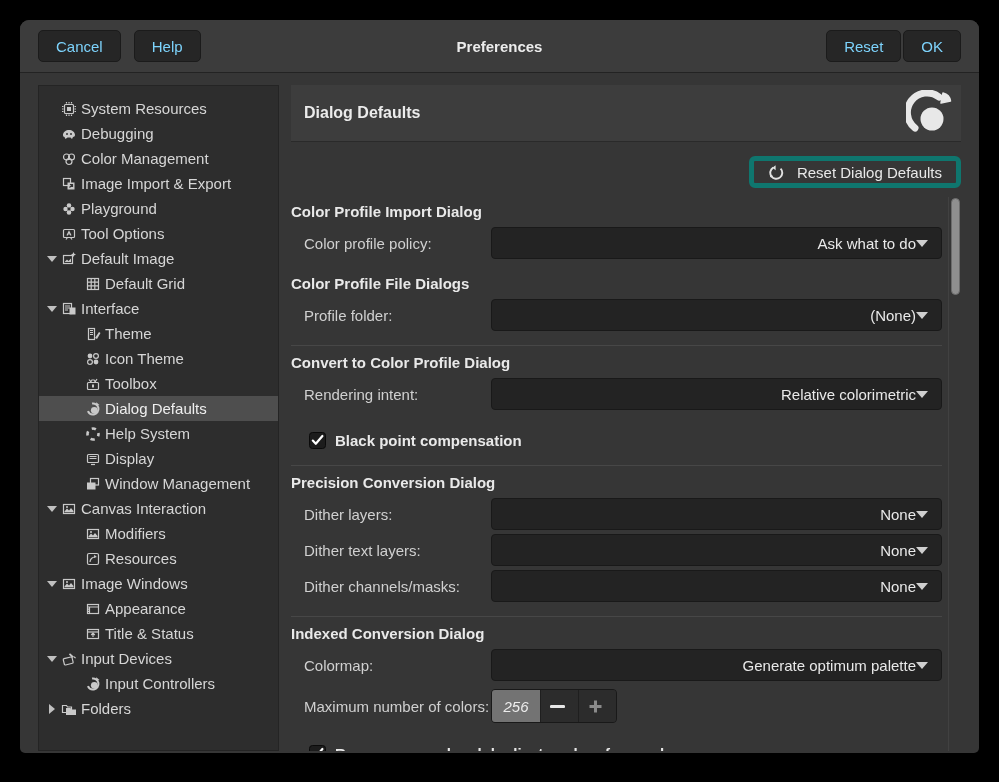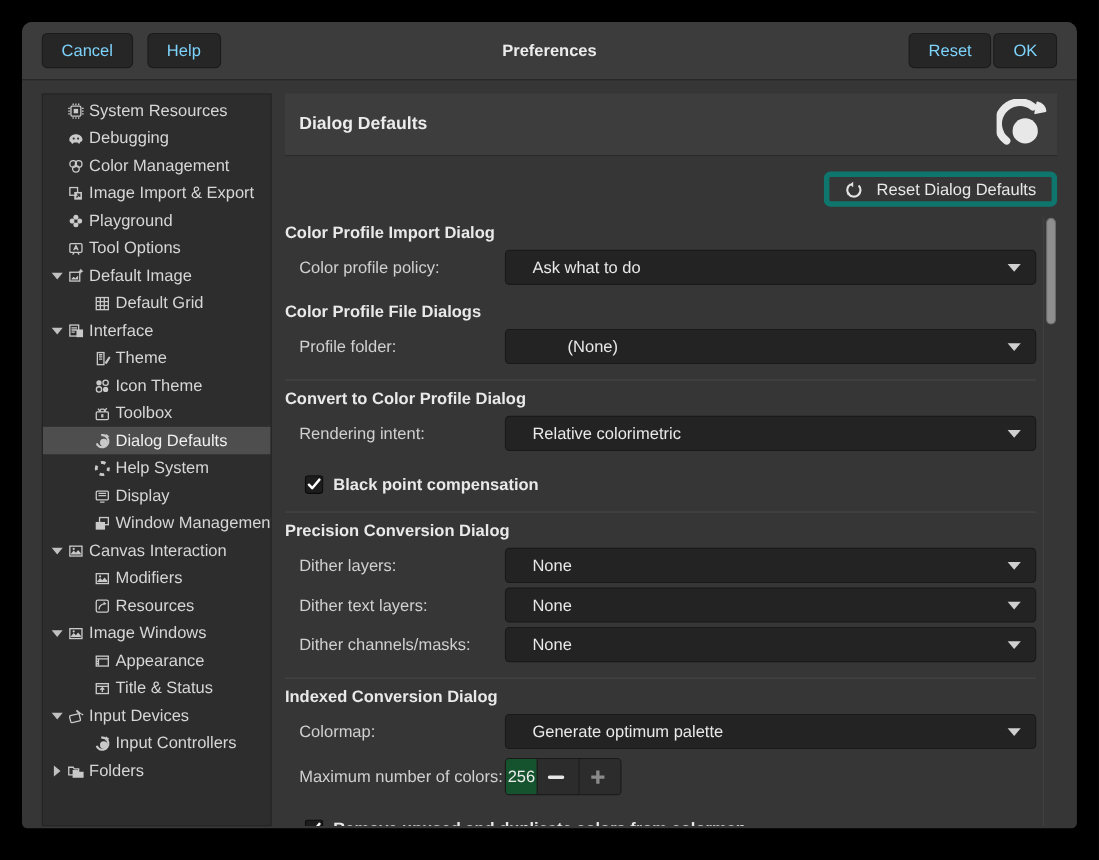--- a/index.html
+++ b/index.html
@@ -25,22 +25,22 @@
     cursor:default;
   }
   .tb-title{
     position:absolute;left:50%;top:50%;transform:translate(-50%,-50%);
     font-weight:bold;font-size:15px;color:#ececec;white-space:nowrap;
   }
   
   .body-wrap{display:flex;padding:12px 18px 2px 18px;height:666px;}
   
   .sidebar{
-    width:209px;flex:none;background:#2d2d2d;border:1px solid #242424;
-    box-sizing:border-box;padding-top:2px;overflow:hidden;
+    width:241px;flex:none;background:#2d2d2d;border:1px solid #242424;
+    box-sizing:border-box;padding-top:10px;overflow:hidden;
   }
   .tree-row{
     height:25px;display:flex;align-items:center;color:#d6d6d6;font-size:15px;
     padding-left:4px;white-space:nowrap;cursor:default;
   }
   .tree-row.selected{background:#4e4e4e;color:#efefef;}
   .tree-row.child{padding-left:46px;text-align:center;}
   .exp{width:18px;flex:none;display:flex;align-items:center;justify-content:center;}
   .tri-down{width:0;height:0;border-left:5px solid transparent;border-right:5px solid transparent;border-top:6px solid #c0c0c0;}
   .tri-right{width:0;height:0;border-top:5px solid transparent;border-bottom:5px solid transparent;border-left:6px solid #c0c0c0;}
@@ -78,31 +78,31 @@
   .prefs-row{display:flex;align-items:center;margin-top:4px;}
   .row-label{
     flex:0 0 200px;box-sizing:border-box;padding-left:13px;color:#d0d0d0;
     font-size:15px;white-space:nowrap;overflow:visible;
   }
   .dropdown{
     flex:1;height:32px;box-sizing:border-box;background:#232323;border:1px solid #191919;
     border-radius:4px;display:flex;align-items:center;padding:0 13px 0 24px;
     color:#e9e9e9;font-size:15px;min-width:0;cursor:default;
   }
-  .dd-value{flex:1;white-space:nowrap;overflow:hidden;}
+  .dd-value{flex:1;white-space:nowrap;overflow:hidden;text-align:right;}
   .dd-value.indented{padding-left:32px;}
   .chevron{width:0;height:0;border-left:6px solid transparent;border-right:6px solid transparent;border-top:7px solid #cfcfcf;flex:none;}
   .check-row{display:flex;align-items:center;gap:9px;margin-top:20px;padding-left:18px;height:21px;}
   .check-label{font-weight:bold;font-size:15px;color:#e9e9e9;white-space:nowrap;}
   .checkbox{width:17px;height:17px;flex:none;cursor:default;}
   .spinbox{
     display:flex;align-items:stretch;height:34px;box-sizing:border-box;flex:none;
     border:1px solid #191919;border-radius:4px;overflow:hidden;background:#2c2c2c;
   }
-  .spin-value{width:28px;background:#14532d;color:#ececec;display:flex;align-items:center;justify-content:center;font-size:15px;}
+  .spin-value{width:48px;background:#737373;color:#ececec;display:flex;align-items:center;justify-content:center;font-size:15px;font-style:italic;}
   .spin-btn{width:37px;display:flex;align-items:center;justify-content:center;background:#2c2c2c;border-left:1px solid #1f1f1f;cursor:default;}
 </style>
 </head>
 <body>
 
 <div class="window">
 
   <div class="titlebar">
     <div class="tb-left">
       <div class="tb-btn">Cancel</div>

